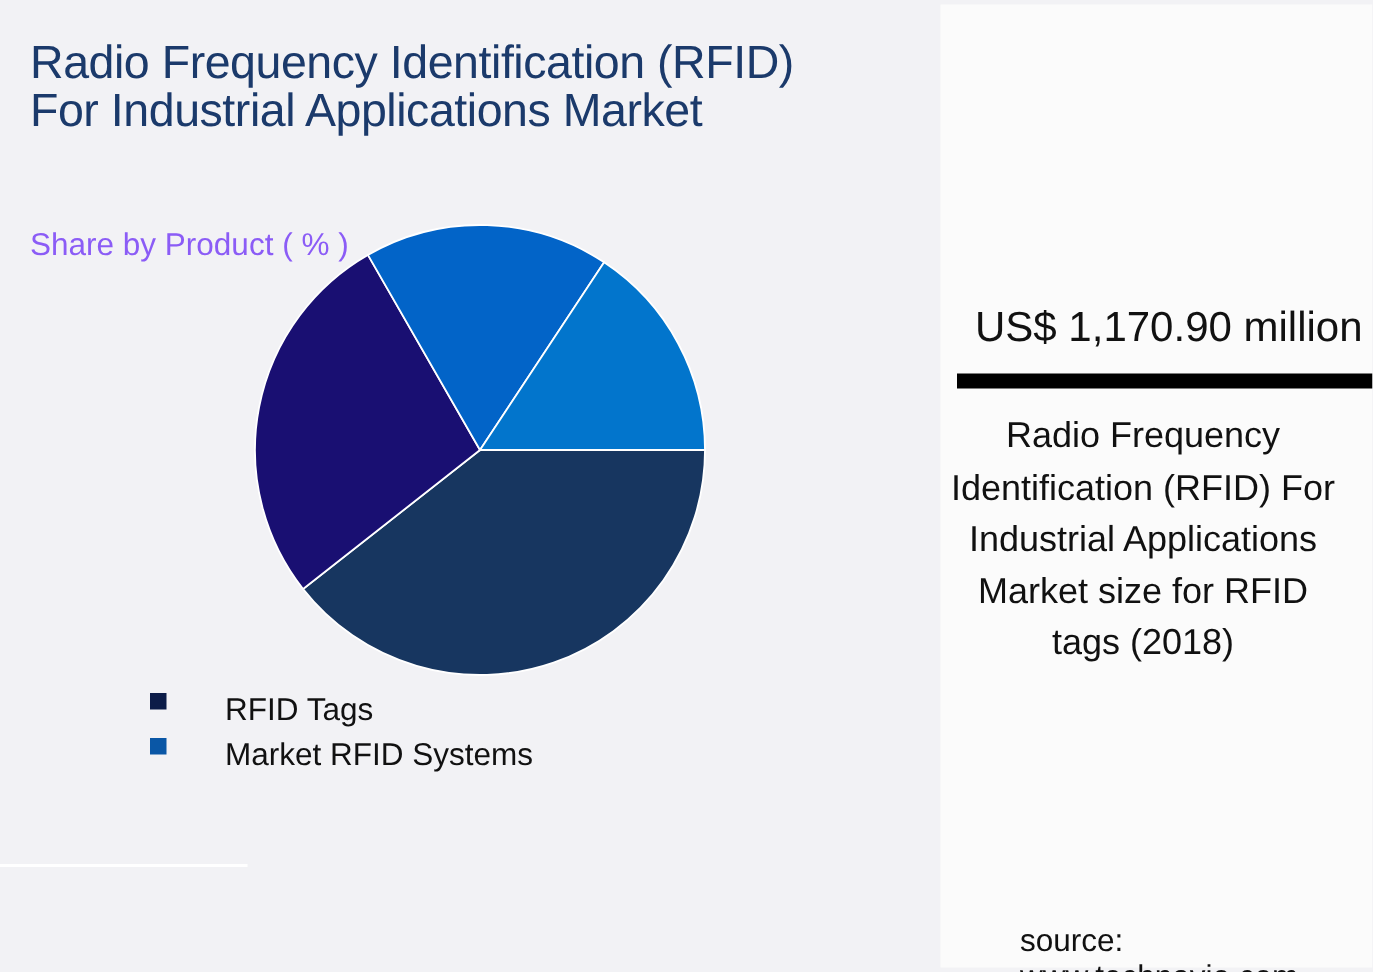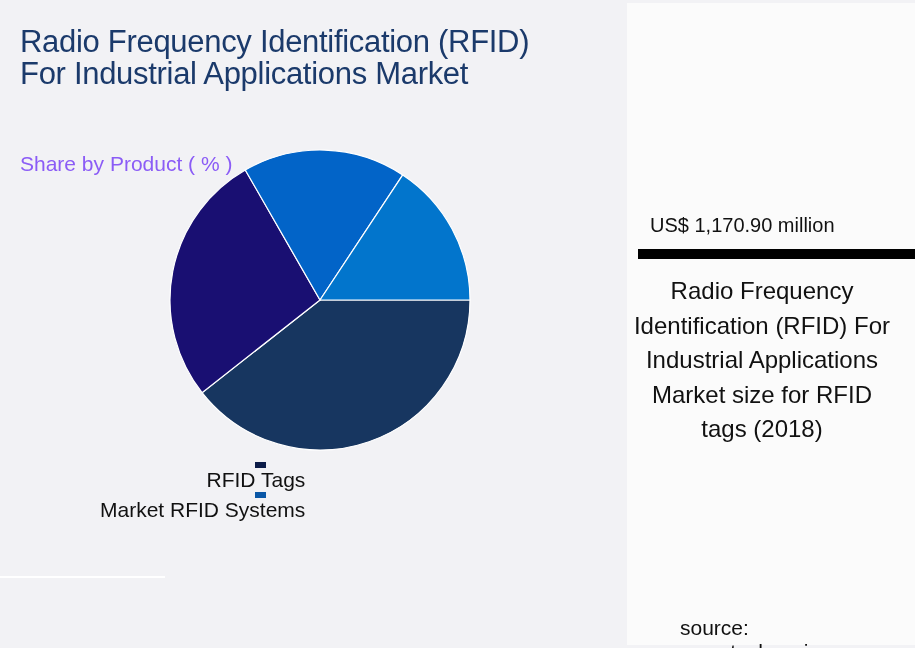--- a/index.html
+++ b/index.html
@@ -1,26 +1,26 @@
 <!DOCTYPE html>
 <html><head>
 <meta charset="utf-8">
 <style>
   html, body { margin:0; padding:0; }
   body { width:915px; height:648px; background:#f2f2f5; position:relative; overflow:hidden; font-family:"Liberation Sans", sans-serif; }
   .title { position:absolute; left:20px; top:26px; width:560px; color:#1b3a6b; font-size:31px; line-height:32px; font-weight:normal; letter-spacing:-0.3px; }
   .subtitle { position:absolute; left:20px; top:138px; color:#8b5cf6; font-size:21px;margin-top:14px; }
   .pie { position:absolute; left:168px; top:148px; }
   .legend { position:absolute; left:100px; top:462px; }
-  .legend-item { display:flex; align-items:flex-end; height:30px;flex-direction:column; }
+  .legend-item { display:flex; align-items:flex-start; height:30px; }
   .swatch { width:11px; height:11px; margin-right:39px; }
   .legend-label { font-size:21px; color:#111; }
   .baseline { position:absolute; left:0; top:576px; width:165px; height:2px; background:#fff; }
   .panel { position:absolute; left:627px; top:3px; width:288px; height:642px; background:#fbfbfb; }
-  .value { position:absolute; left:638px; top:214px; width:277px; text-align:left; padding-left:12px; box-sizing:border-box; font-size:20px; color:#111; }
+  .value { position:absolute; left:638px; top:202px; width:277px; text-align:left; padding-left:12px; box-sizing:border-box; font-size:28px; color:#111; }
   .bar { position:absolute; left:638px; top:249px; width:277px; height:10px; background:#000; }
   .desc { position:absolute; left:627px; top:274px; width:270px; text-align:center; font-size:24px; line-height:34.5px; color:#111; }
   .source { position:absolute; left:680px; top:616px; font-size:21px; color:#111; }
 </style>
 </head>
 <body>
 
 <div class="title">Radio Frequency Identification (RFID) For Industrial Applications Market</div>
 <div class="subtitle">Share by Product ( % )</div>
 

